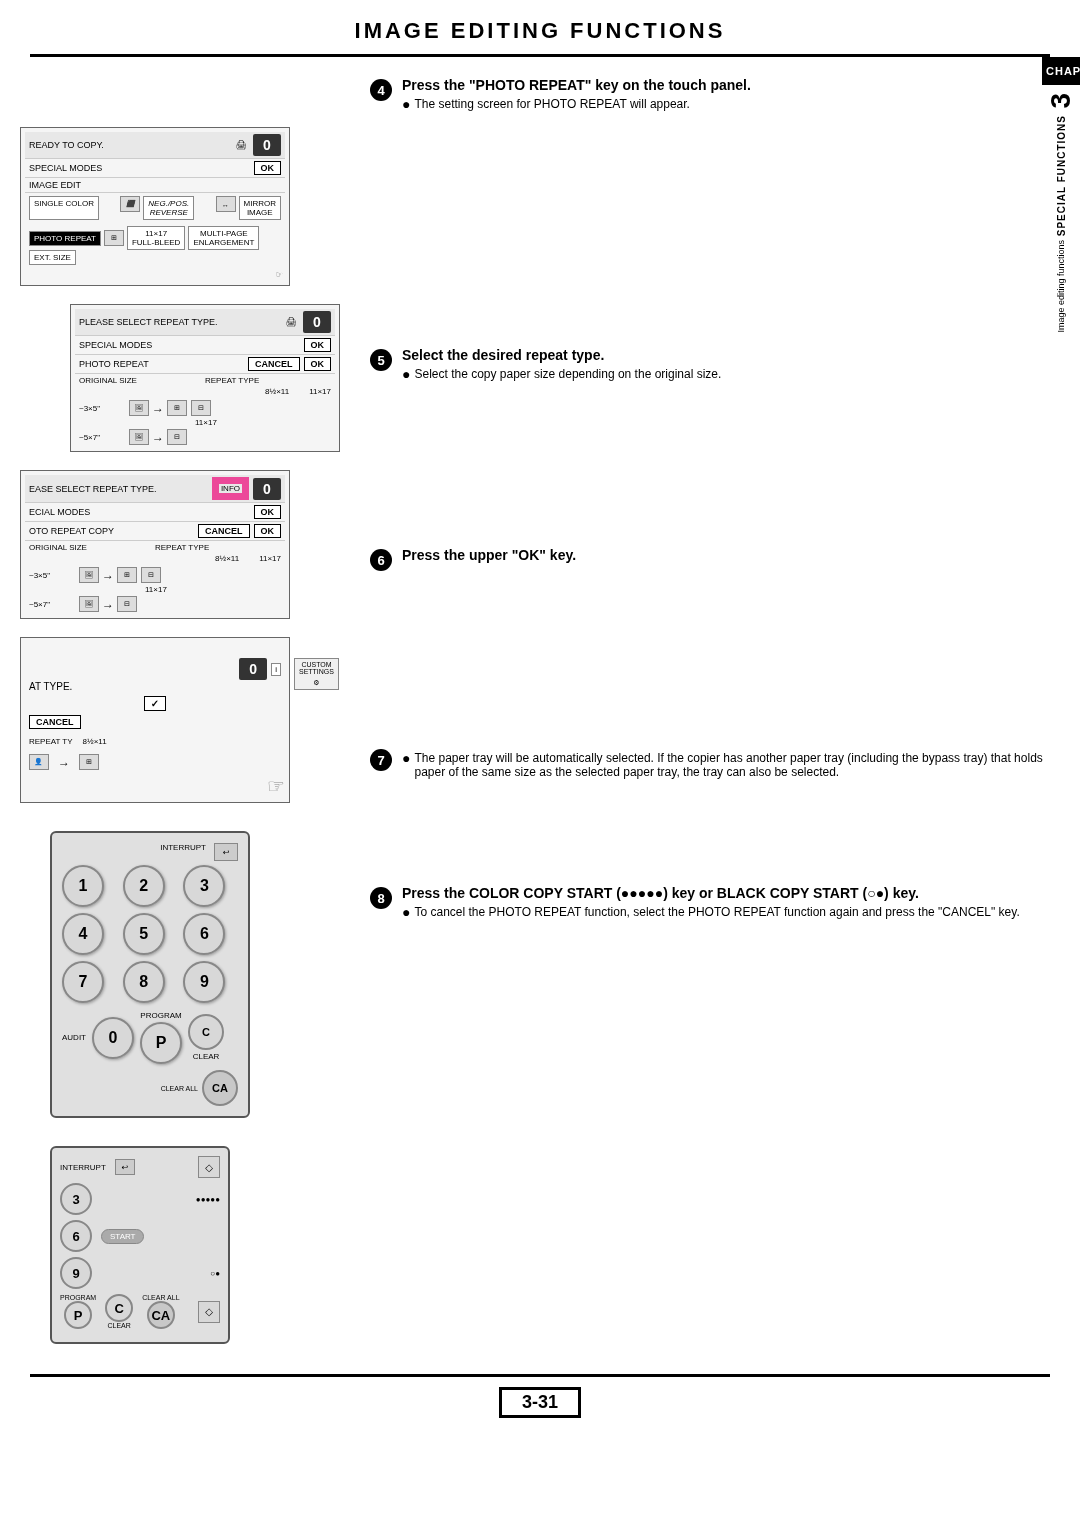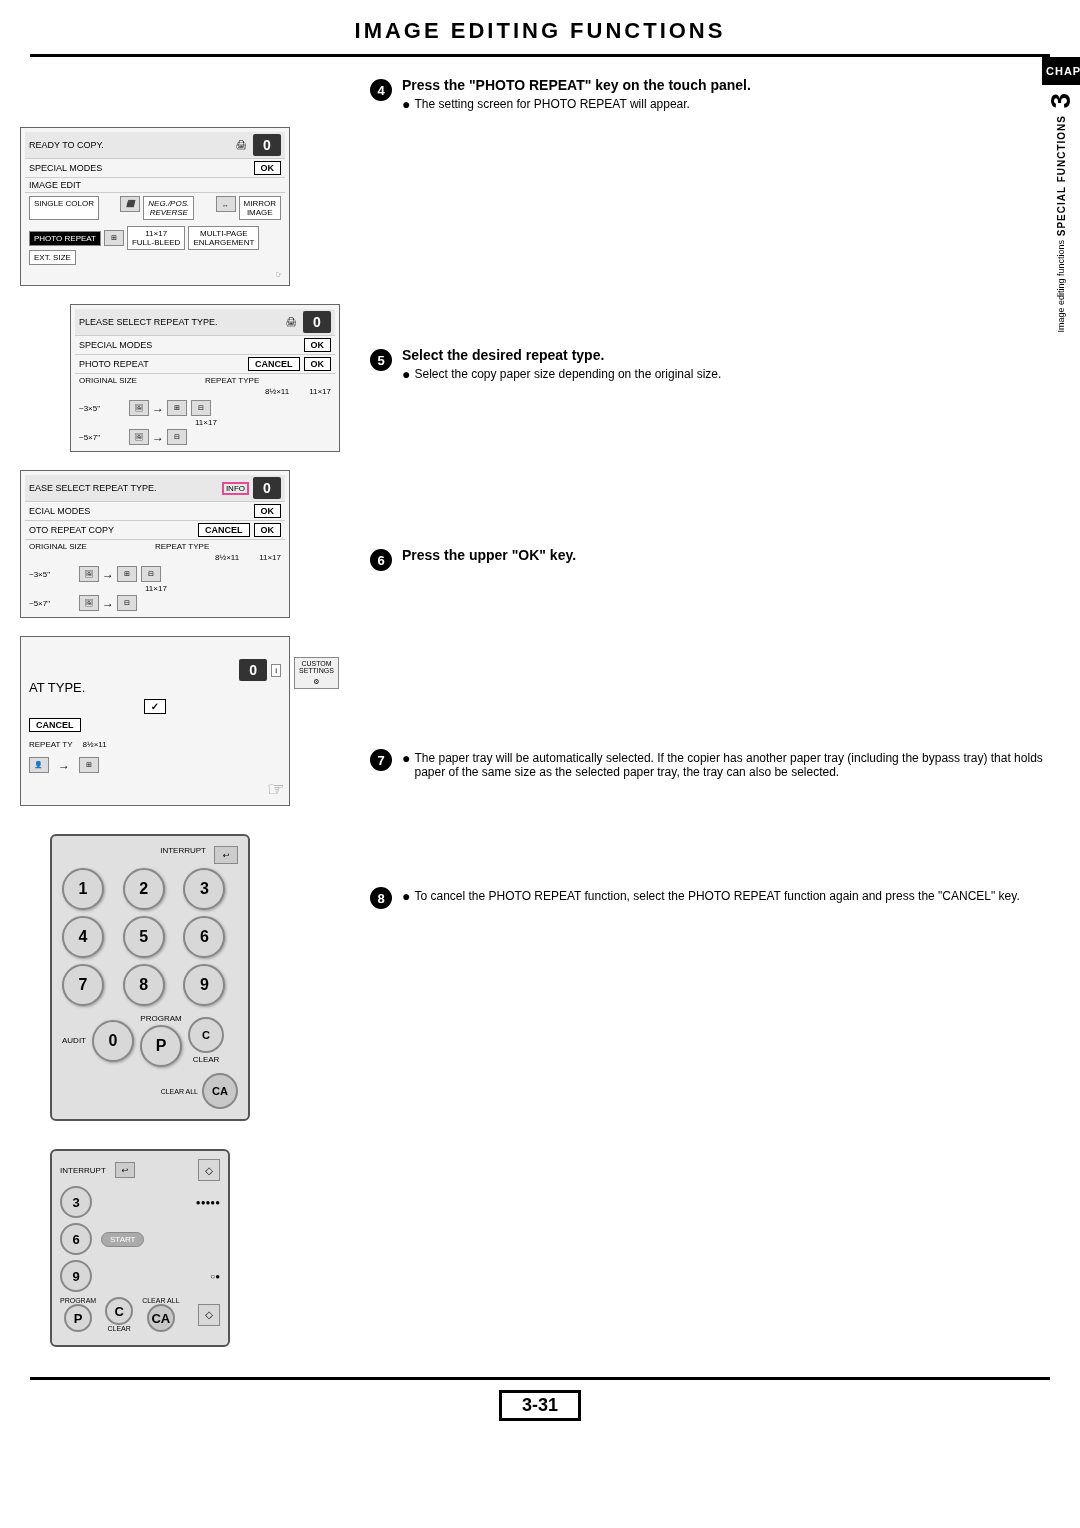--- a/index.html
+++ b/index.html
@@ -388,21 +388,21 @@
           <span class="arrow-right">→</span>
           <div class="icon-placeholder">⊟</div>
         </div>
       </div>
     </div>
 
     <div class="screen-box" style="width:270px;">
       <div class="screen-row top">
         <span>EASE SELECT REPEAT TYPE.</span>
         <div style="display:flex;align-items:center;gap:4px;">
-          <span style="border:2px solid #ec4899;padding:0 2px;font-size:8px;">INFO</span>
+          <span style="border:7px solid #ec4899;padding:0 2px;font-size:8px;">INFO</span>
           <div class="zero-display">0</div>
         </div>
       </div>
       <div class="screen-row">
         <span style="flex:1;">ECIAL MODES</span>
         <span class="screen-btn">OK</span>
       </div>
       <div class="screen-row">
         <span style="flex:1;">OTO REPEAT COPY</span>
         <span class="screen-btn" style="margin-right:4px;">CANCEL</span>
@@ -427,21 +427,21 @@
       <div style="display:flex;align-items:center;padding:2px 4px;font-size:8px;">
         <span style="width:50px;">~5×7"</span>
         <div class="icon-placeholder">🖼</div>
         <span class="arrow-right">→</span>
         <div class="icon-placeholder">⊟</div>
       </div>
     </div>
 
     <div class="screen-box" style="width:270px;min-height:140px;position:relative;">
       <div style="display:flex;align-items:center;padding:4px;">
-        <span style="flex:1;font-size:13px;margin-top:35px;">AT TYPE.</span>
+        <span style="flex:1;font-size:10px;margin-top:35px;">AT TYPE.</span>
         <div style="display:flex;align-items:center;gap:4px;">
           <div class="zero-display">0</div>
         </div>
         <div style="margin-left:4px;border:1px solid #888;padding:1px 3px;font-size:8px;background:#fff;">i</div>
       </div>
       <div style="text-align:center;padding:2px;">
         <span class="screen-btn" style="font-size:10px;">✓</span>
       </div>
       <div style="display:flex;align-items:center;padding:4px;">
         <span class="screen-btn" style="font-size:9px;margin-right:8px;">CANCEL</span>
@@ -598,20 +598,23 @@
           <span>The paper tray will be automatically selected. If the copier has another paper tray (including the bypass tray) that holds paper of the same size as the selected paper tray, the tray can also be selected.</span>
         </div>
       </div>
     </div>
 
     <div style="height: 70px;"></div>
 
     <div class="step">
       <div class="step-num">8</div>
       <div class="step-content">
+        <div class="step-title">
+          Press the COLOR COPY START (●●●●●) key or BLACK COPY START (○●) key.
+        </div>
         <div class="step-bullet">
           <span class="bullet-dot">●</span>
           <span>To cancel the PHOTO REPEAT function, select the PHOTO REPEAT function again and press the "CANCEL" key.</span>
         </div>
       </div>
     </div>
 
   </div>
 
   <div class="chapter-sidebar">

